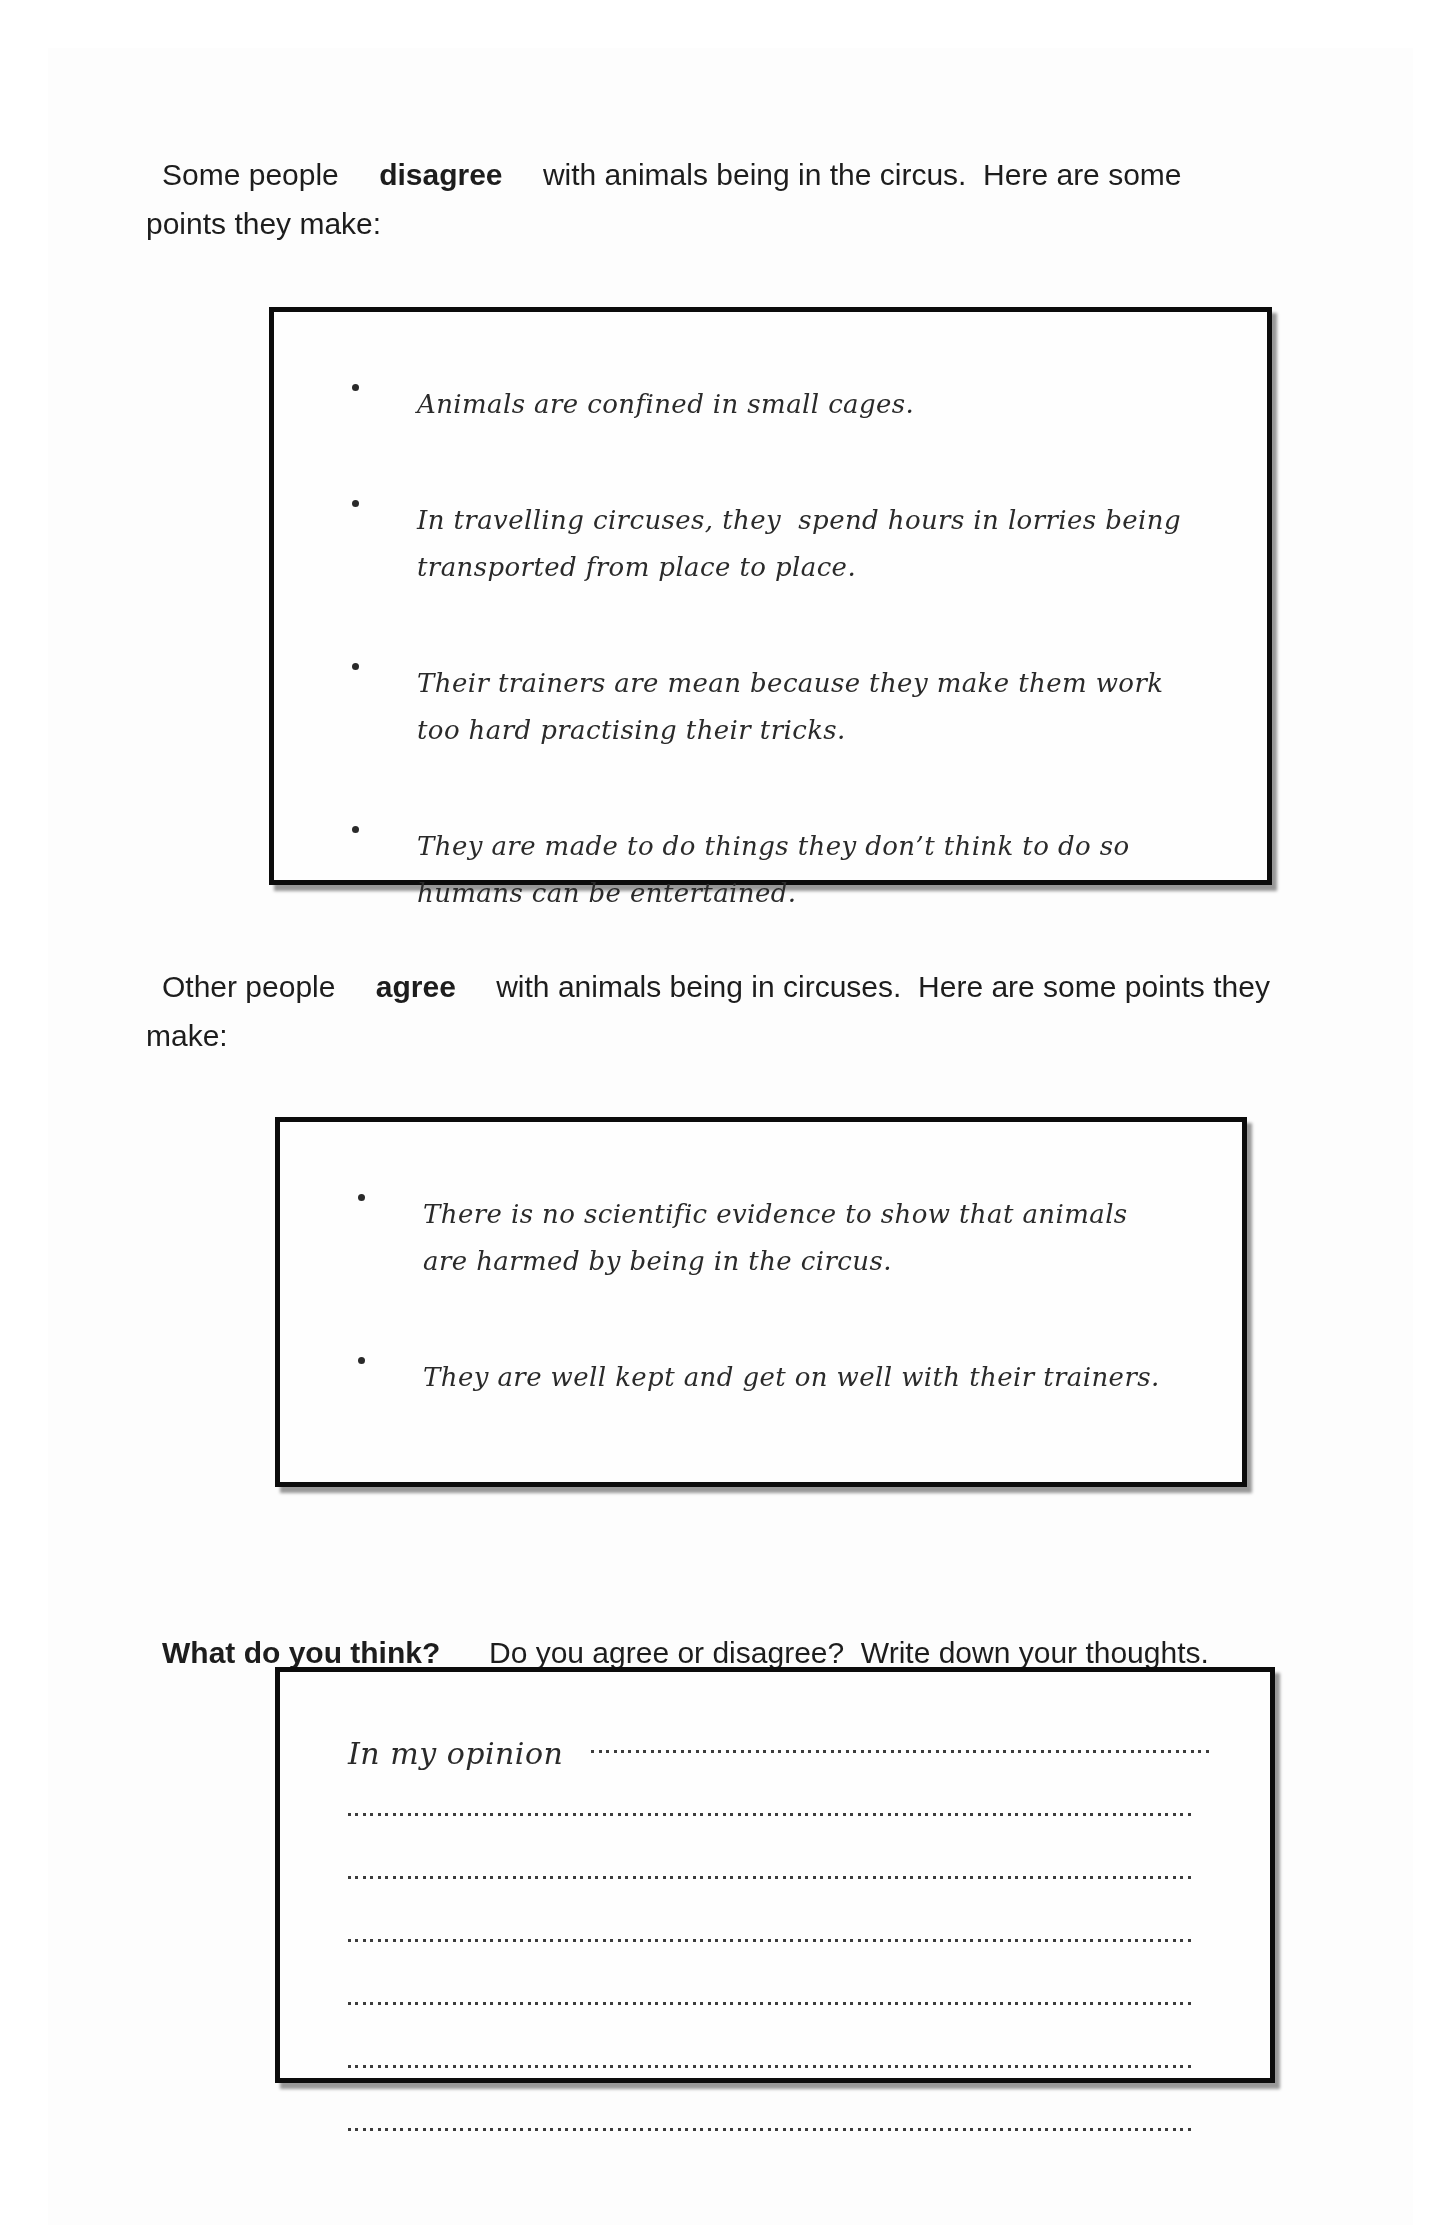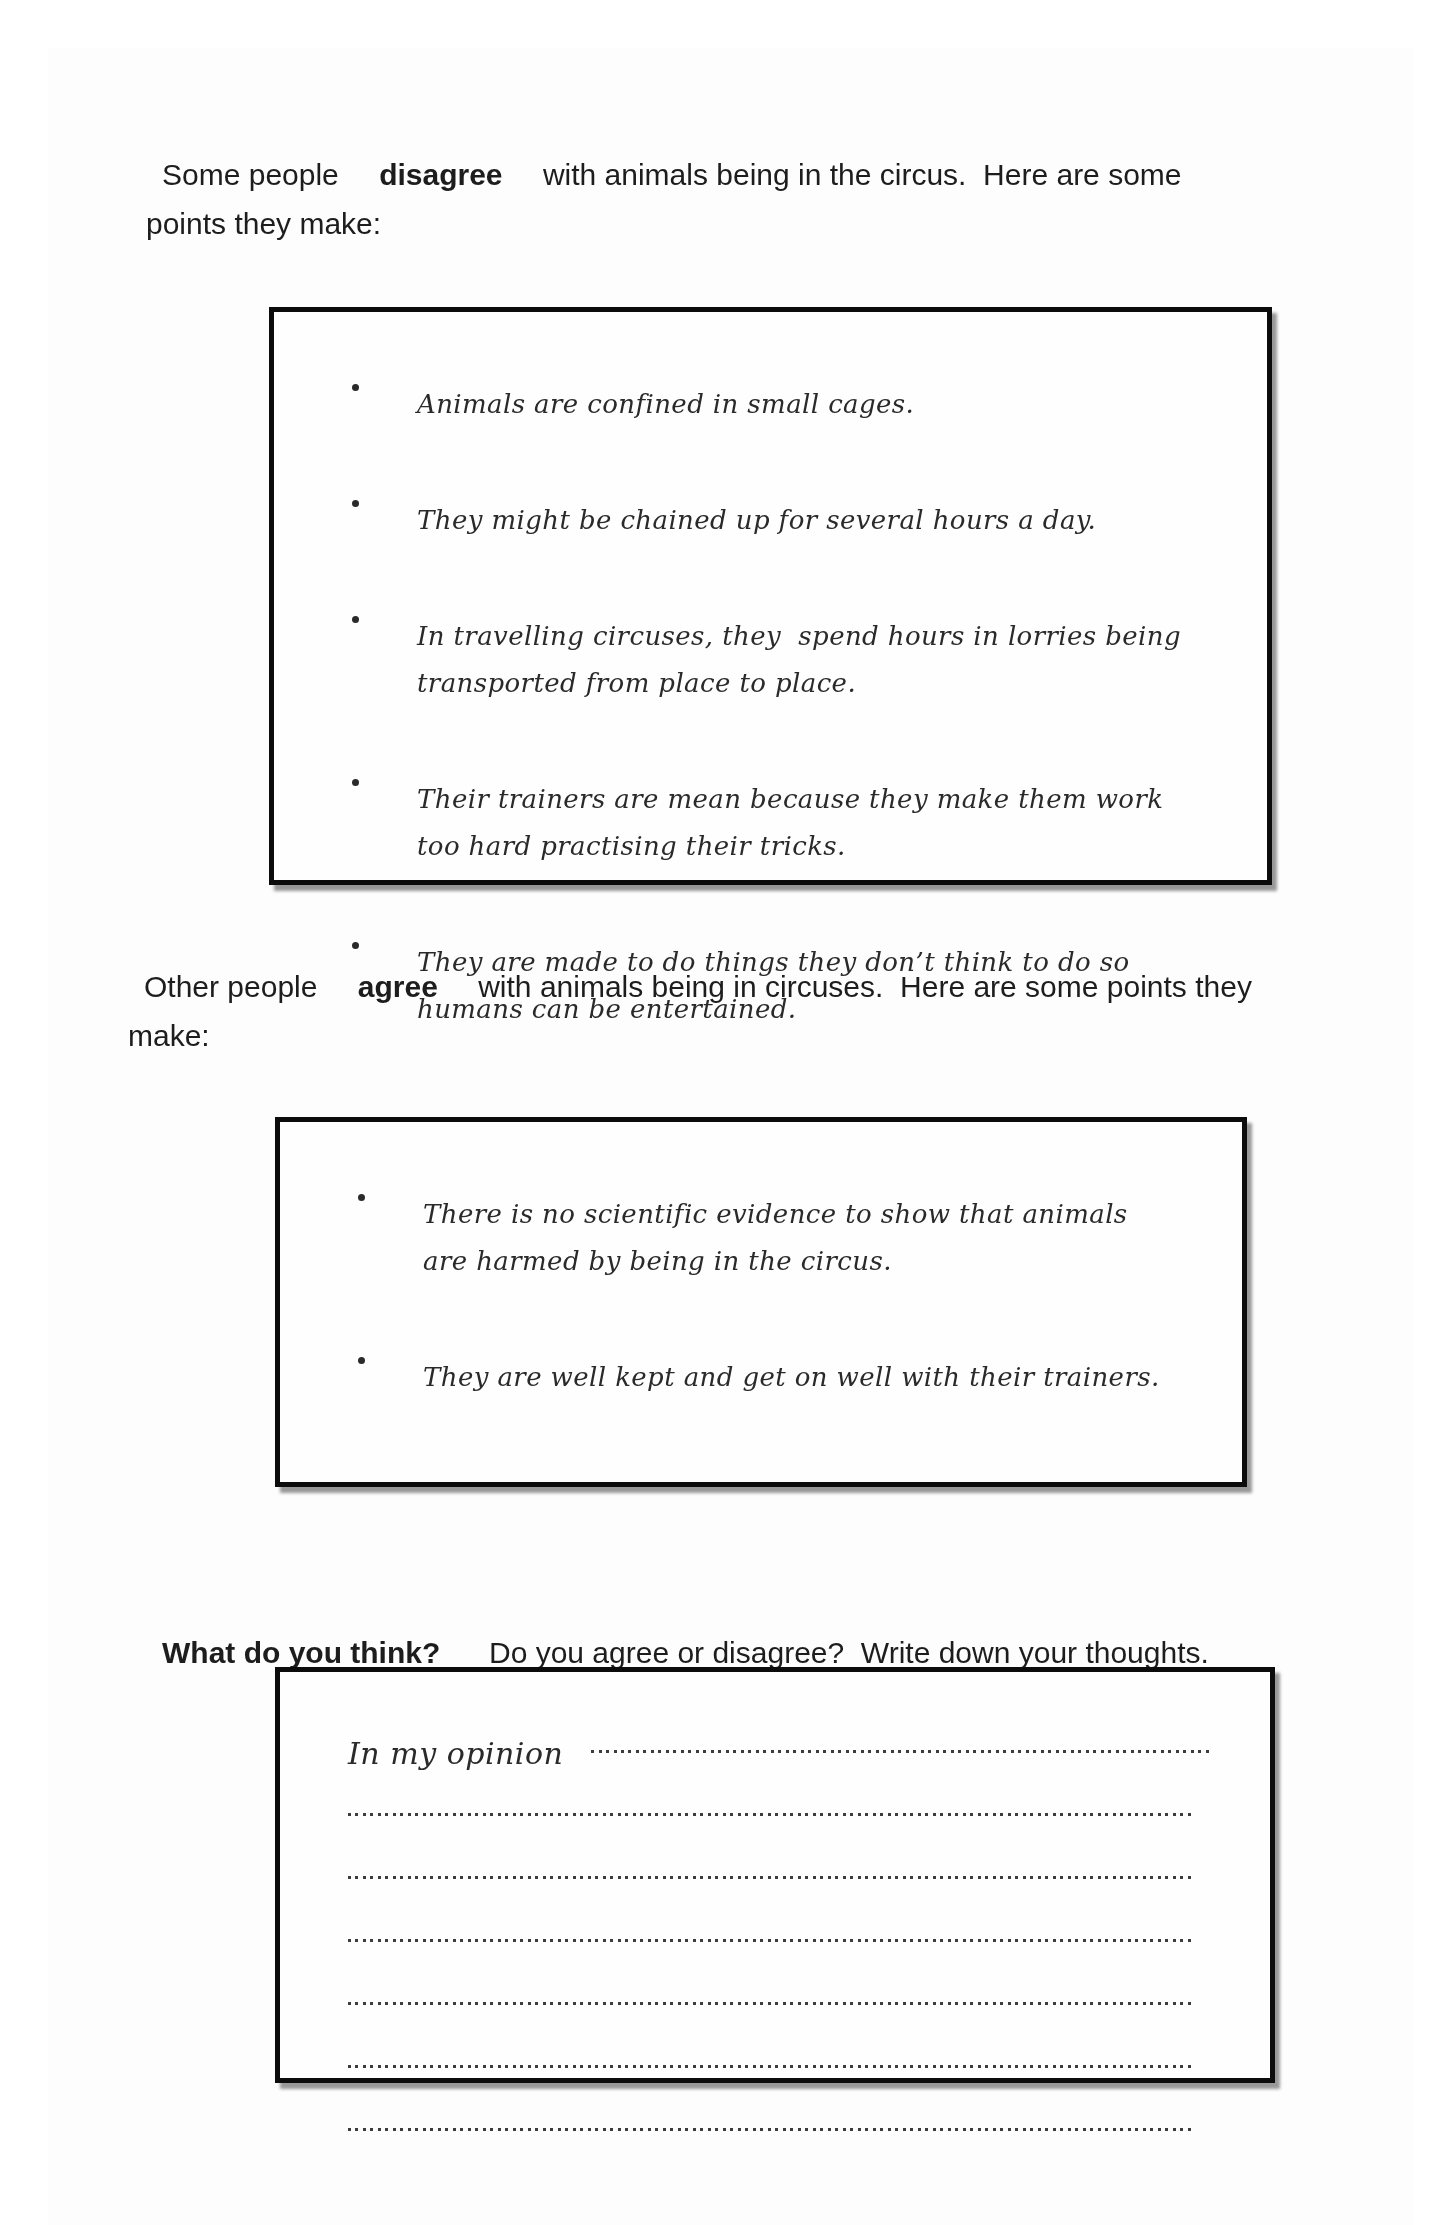--- a/index.html
+++ b/index.html
@@ -21,21 +21,21 @@
     overflow:hidden;
   }
   .para{
     position:absolute;
     font-size:30px;
     line-height:49px;
     color:var(--c-text);
   }
   .para span,.para strong{white-space:pre-wrap;}
   #p1{left:82px;top:86px;width:1100px;}
-  #p2{left:64px;top:898px;width:1185px;}
+  #p2{left:82px;top:898px;width:1185px;}
   #p3{left:82px;top:1564px;width:1330px;white-space:pre;}
   .box{
     position:absolute;
     background:var(--c-box_bg);
     border:5px solid var(--c-border);
     box-shadow:5px 6px 3px rgba(0,0,0,0.40);
   }
   #box1{left:205px;top:243px;width:1003px;height:578px;}
   #box2{left:211px;top:1053px;width:972px;height:370px;}
   #box3{left:211px;top:1603px;width:1000px;height:416px;padding:28px 45px 0 36px;}
@@ -99,24 +99,20 @@
   <p class="para" id="p1"><span>Some people </span><strong>disagree</strong><span> with animals being in the circus.  Here are some points they make:</span></p>
 
   <div class="box" id="box1">
     <ul class="points">
         <li>
           <span class="bullet-dot"></span>
           <span class="pt-text">Animals are confined in small cages.</span>
         </li>
         <li>
           <span class="bullet-dot"></span>
-          <span class="pt-text">They might be chained up for several hours a day.</span>
-        </li>
-        <li>
-          <span class="bullet-dot"></span>
           <span class="pt-text">In travelling circuses, they  spend hours in lorries being transported from place to place.</span>
         </li>
         <li>
           <span class="bullet-dot"></span>
           <span class="pt-text">Their trainers are mean because they make them work too hard practising their tricks.</span>
         </li>
         <li>
           <span class="bullet-dot"></span>
           <span class="pt-text">They are made to do things they don’t think to do so humans can be entertained.</span>
         </li>

